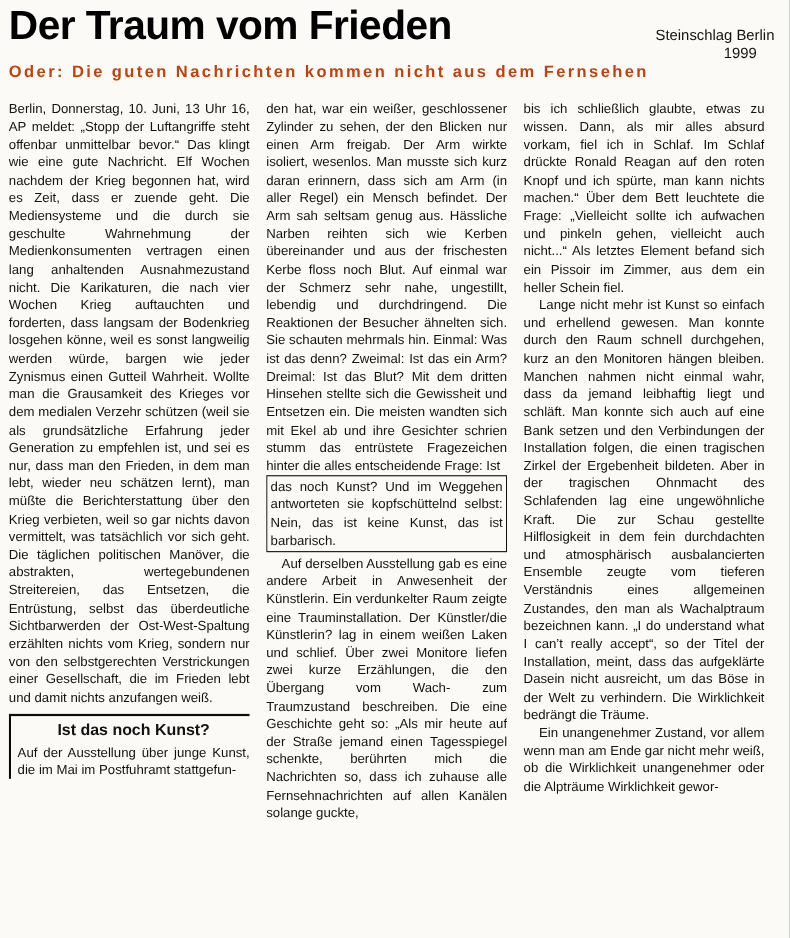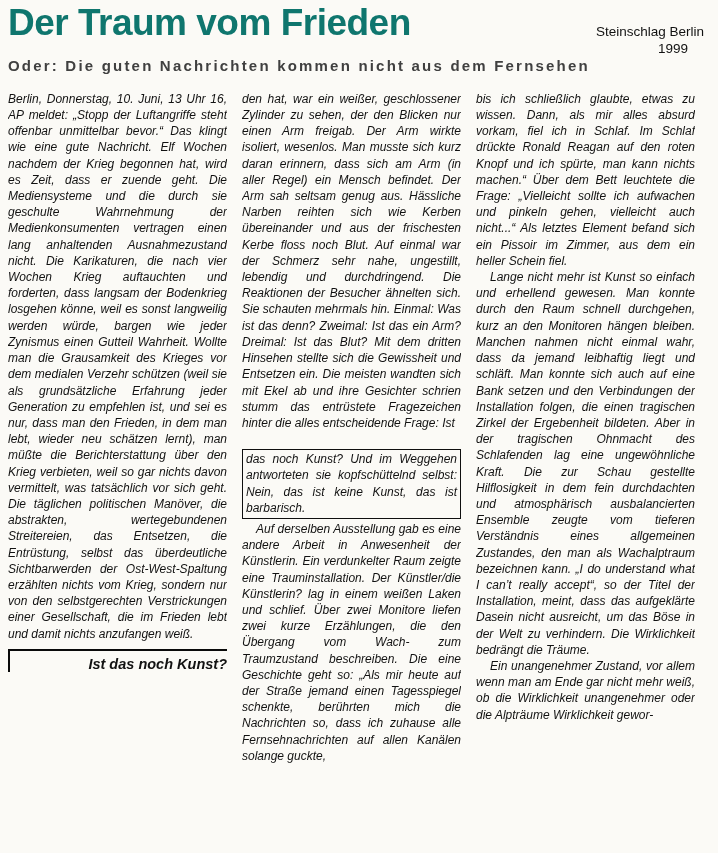--- a/index.html
+++ b/index.html
@@ -32,37 +32,36 @@
   }
   .credit .year {
     margin-right: 16px;
   }
   h1.title {
     margin: 0;
     font-size: 37px;
     font-weight: 700;
     letter-spacing: -0.5px;
     line-height: 1.05;
-    color: #0f766e;
+    color: #000000;
   }
   h2.subtitle {
     margin: 14px 0 0 0;
     font-size: 15px;
     font-weight: 700;
     letter-spacing: 2.2px;
-    color: #404040;
+    color: #c2410c;
   }
   .columns {
     display: flex;
     gap: 15px;
     padding: 0 28px 0 8px;
     margin-top: 17px;
     height: 748px;
     overflow: hidden;
-    font-style: italic;
   }
   .col {
     width: 219px;
     flex: 0 0 219px;
     font-size: 12px;
     line-height: 16.2px;
     text-align: justify;
     hyphens: auto;
     overflow: hidden;
   }
@@ -75,26 +74,26 @@
   .kicker-box {
     margin-top: 7px;
     border-top: 2.5px solid #0a0a0a;
     border-left: 2.5px solid #0a0a0a;
     padding: 5px 0 0 6px;
   }
   .kicker-box h3 {
     margin: 0 0 4px 0;
     font-size: 14.5px;
     font-weight: 700;
-    text-align: right;
+    text-align: center;
   }
   .highlight-box {
     border: 1.8px solid #0f0f0f;
     padding: 1px 3px 2px 3px;
-    margin: 18px 0 2px 0;
+    margin: 1px 0 2px 0;
   }
 </style>
 </head>
 <body>
 
 <div class="page">
 
   <header class="masthead">
     <div class="credit">
       <div>Steinschlag Berlin</div>
@@ -103,20 +102,21 @@
     <h1 class="title">Der Traum vom Frieden</h1>
     <h2 class="subtitle">Oder: Die guten Nachrichten kommen nicht aus dem Fernsehen</h2>
   </header>
 
   <main class="columns">
 
     <section class="col">
       <p>Berlin, Donnerstag, 10. Juni, 13 Uhr 16, AP meldet: „Stopp der Luftangriffe steht offenbar unmittelbar bevor.“ Das klingt wie eine gute Nachricht. Elf Wochen nachdem der Krieg begonnen hat, wird es Zeit, dass er zuende geht. Die Mediensysteme und die durch sie geschulte Wahrnehmung der Medienkonsumenten vertragen einen lang anhaltenden Ausnahmezustand nicht. Die Karikaturen, die nach vier Wochen Krieg auftauchten und forderten, dass langsam der Bodenkrieg losgehen könne, weil es sonst langweilig werden würde, bargen wie jeder Zynismus einen Gutteil Wahrheit. Wollte man die Grausamkeit des Krieges vor dem medialen Verzehr schützen (weil sie als grundsätzliche Erfahrung jeder Generation zu empfehlen ist, und sei es nur, dass man den Frieden, in dem man lebt, wieder neu schätzen lernt), man müßte die Berichterstattung über den Krieg verbieten, weil so gar nichts davon vermittelt, was tatsächlich vor sich geht. Die täglichen politischen Manöver, die abstrakten, wertegebundenen Streitereien, das Entsetzen, die Entrüstung, selbst das überdeutliche Sichtbarwerden der Ost-West-Spaltung erzählten nichts vom Krieg, sondern nur von den selbstgerechten Verstrickungen einer Gesellschaft, die im Frieden lebt und damit nichts anzufangen weiß.</p>
       <div class="kicker-box">
         <h3>Ist das noch Kunst?</h3>
+        <p>Auf der Ausstellung über junge Kunst, die im Mai im Postfuhramt stattgefun-</p>
       </div>
     </section>
 
     <section class="col">
       <p>den hat, war ein weißer, geschlossener Zylinder zu sehen, der den Blicken nur einen Arm freigab. Der Arm wirkte isoliert, wesenlos. Man musste sich kurz daran erinnern, dass sich am Arm (in aller Regel) ein Mensch befindet. Der Arm sah seltsam genug aus. Hässliche Narben reihten sich wie Kerben übereinander und aus der frischesten Kerbe floss noch Blut. Auf einmal war der Schmerz sehr nahe, ungestillt, lebendig und durchdringend. Die Reaktionen der Besucher ähnelten sich. Sie schauten mehrmals hin. Einmal: Was ist das denn? Zweimal: Ist das ein Arm? Dreimal: Ist das Blut? Mit dem dritten Hinsehen stellte sich die Gewissheit und Entsetzen ein. Die meisten wandten sich mit Ekel ab und ihre Gesichter schrien stumm das entrüstete Fragezeichen hinter die alles entscheidende Frage: Ist</p>
       <div class="highlight-box">
         <p>das noch Kunst? Und im Weggehen antworteten sie kopfschüttelnd selbst: Nein, das ist keine Kunst, das ist barbarisch.</p>
       </div>
       <p class="indent">Auf derselben Ausstellung gab es eine andere Arbeit in Anwesenheit der Künstlerin. Ein verdunkelter Raum zeigte eine Trauminstallation. Der Künstler/die Künstlerin? lag in einem weißen Laken und schlief. Über zwei Monitore liefen zwei kurze Erzählungen, die den Übergang vom Wach- zum Traumzustand beschreiben. Die eine Geschichte geht so: „Als mir heute auf der Straße jemand einen Tagesspiegel schenkte, berührten mich die Nachrichten so, dass ich zuhause alle Fernsehnachrichten auf allen Kanälen solange guckte,</p>
     </section>

